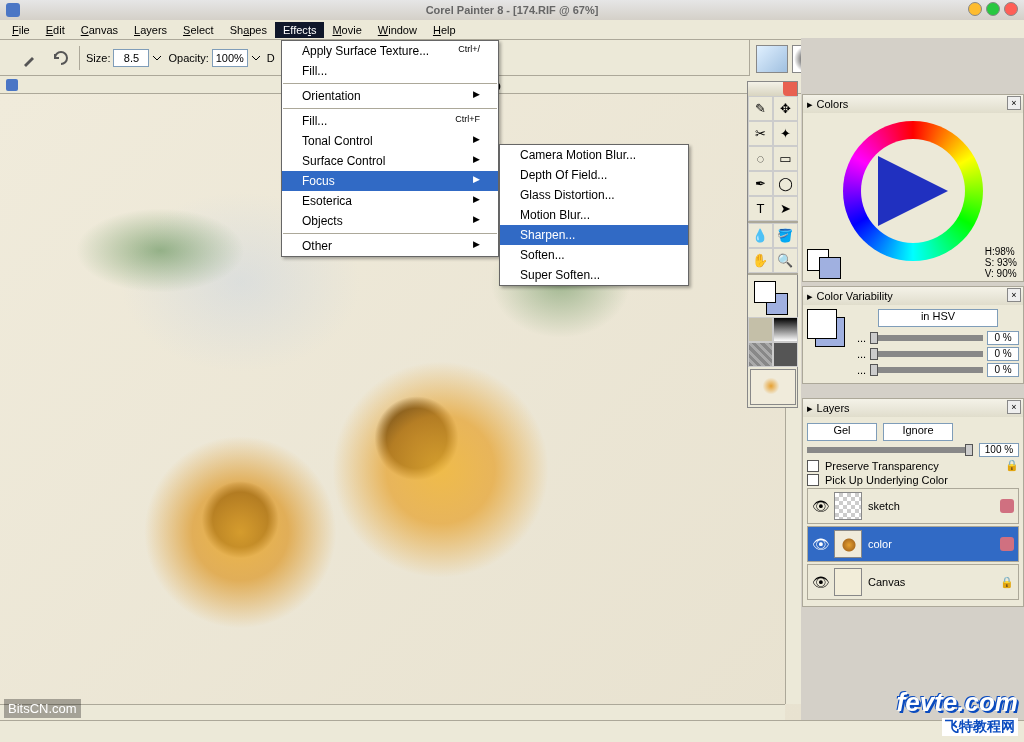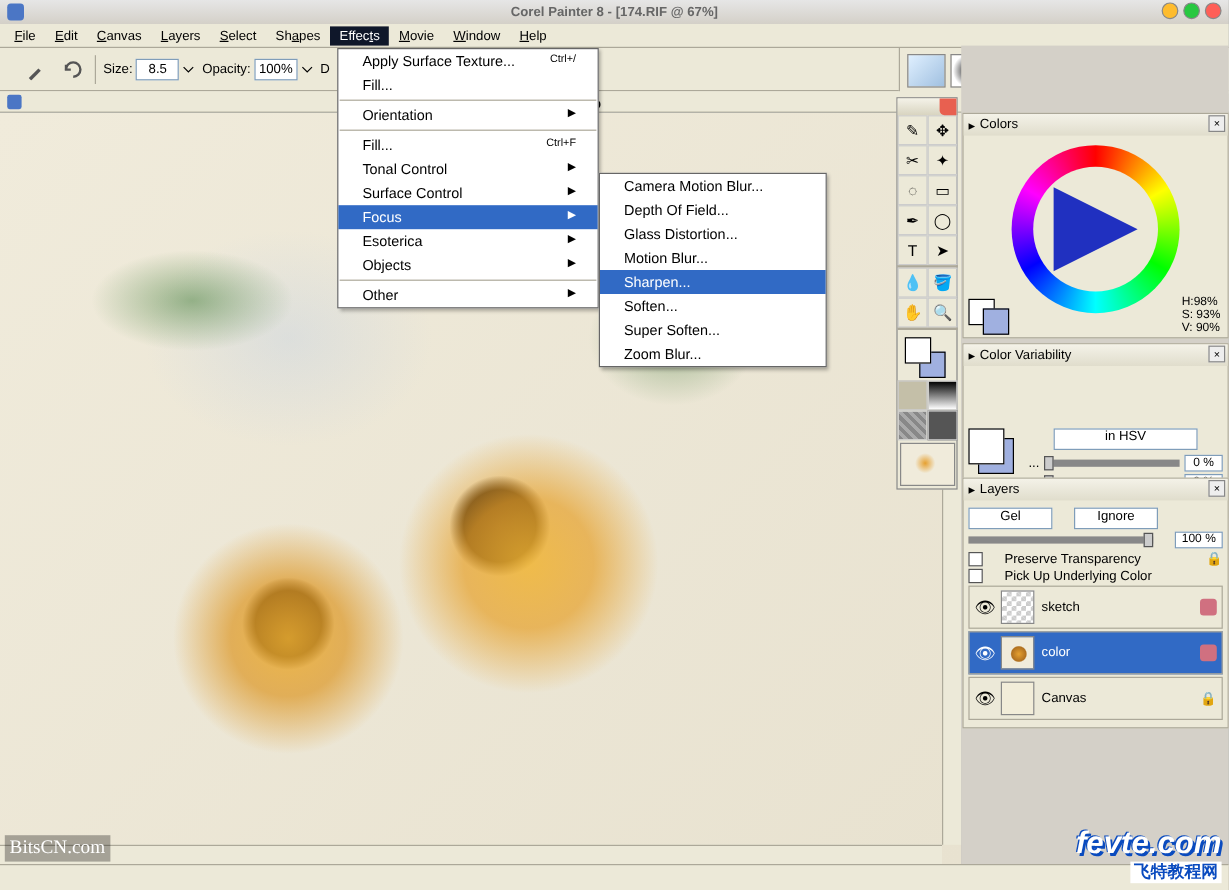--- a/index.html
+++ b/index.html
@@ -49,33 +49,33 @@
 .colors-palette { position: absolute; right: 0; top: 56px; width: 222px; }
 .color-wheel { width: 140px; height: 140px; margin: 4px auto; position: relative; }
 .color-ring { width: 140px; height: 140px; border-radius: 50%; background: conic-gradient(red,yellow,lime,cyan,blue,magenta,red); position: relative; }
 .color-ring::after { content:""; position:absolute; left:18px; top:18px; right:18px; bottom:18px; background:#ece9d8; border-radius:50%; }
 .color-tri { position: absolute; left: 35px; top: 35px; width: 0; height: 0; border-left: 70px solid #2030c0; border-top: 35px solid transparent; border-bottom: 35px solid transparent; }
 .color-swatch-grp { position: absolute; left: 4px; bottom: 2px; display: flex; }
 .color-swatch { width: 22px; height: 22px; border: 1px solid #000; }
 .hsv-read { position: absolute; right: 6px; bottom: 2px; font-size: 10px; text-align: left; line-height: 11px; }
 
 .colorvar-palette { position: absolute; right: 0; top: 248px; width: 222px; }
-.cv-body { display: flex; gap: 6px; margin-top: 48px; }
+.cv-body { display: flex; gap: 6px; }
 .cv-swatches { width: 44px; }
 .cv-swatch-a { width: 40px; height: 40px; position: relative; }
 .cv-swatch-a .bg { width: 30px; height: 30px; background: #a0b0e0; border: 1px solid #000; position: absolute; left: 8px; top: 8px; }
 .cv-swatch-a .fg { width: 30px; height: 30px; background: #fff; border: 1px solid #000; position: absolute; left: 0; top: 0; }
 .cv-sliders { flex: 1; }
 .cv-slider { display: flex; align-items: center; gap: 4px; margin: 2px 0; }
 .cv-track { flex: 1; height: 6px; background: #888; position: relative; }
 .cv-thumb { position: absolute; left: 0; top: -3px; width: 8px; height: 12px; background: #ccc; border: 1px solid #555; }
 .cv-val { width: 32px; height: 14px; border: 1px solid #7f9db9; text-align: center; font-size: 10px; background: #fff; }
 
 .layers-palette { position: absolute; right: 0; top: 360px; width: 222px; }
-.lp-row { display: flex; gap: 18px; align-items: center; margin: 2px 0; }
+.lp-row { display: flex; gap: 6px; align-items: center; margin: 2px 0; }
 .lp-sel { width: 70px; height: 18px; border: 1px solid #7f9db9; background: #fff; text-align: center; }
 .lp-chk { width: 12px; height: 12px; border: 1px solid #555; background: #fff; }
 .lp-lock { margin-left: auto; }
 .layer-item { display: flex; align-items: center; gap: 6px; height: 36px; border: 1px solid #aca899; margin: 2px 0; padding: 0 4px; background: #ece9d8; }
 .layer-item.sel { background: #316ac5; color: #fff; }
 .layer-eye { width: 16px; font-size: 14px; }
 .layer-thumb { width: 28px; height: 28px; background: #fff; border: 1px solid #888; }
 .layer-thumb.checker { background-image: linear-gradient(45deg,#ccc 25%,transparent 25%,transparent 75%,#ccc 75%),linear-gradient(45deg,#ccc 25%,#fff 25%,#fff 75%,#ccc 75%); background-size: 8px 8px; background-position: 0 0,4px 4px; }
 .layer-thumb.flower { background: radial-gradient(circle 10px at 14px 14px, #e6a030 0%, #b07020 60%, #f0ebdb 70%); }
 .layer-thumb.paper { background: #f2edd9; }
@@ -101,21 +101,21 @@
 
 .menu { position: absolute; background: #fff; border: 1px solid #666; box-shadow: 2px 2px 3px rgba(0,0,0,0.3); font-size: 12px; min-width: 190px; }
 .menu .mi { padding: 3px 18px 3px 20px; display: flex; justify-content: space-between; cursor: default; }
 .menu .mi.hl { background: #316ac5; color: #fff; }
 .menu .msep { height: 1px; background: #aca899; margin: 2px 1px; }
 .menu .mi .arrow { font-size: 9px; }
 .effects-menu { left: 281px; top: 40px; width: 218px; }
 .focus-menu { left: 499px; top: 144px; width: 165px; }
 
 
-.wm-bitscn { position: absolute; left: 4px; bottom: 24px; font-size: 16px; color: #fff; background: rgba(0,0,0,0.3); padding: 2px 4px; font-family: Liberation Serif, serif; }
+.wm-bitscn { position: absolute; left: 4px; bottom: 24px; font-size: 13px; color: #fff; background: rgba(0,0,0,0.3); padding: 2px 4px; }
 .wm-fevte { position: absolute; right: 6px; bottom: 24px; font-family: Arial; font-size: 26px; font-weight: bold; font-style: italic; color: #fff; text-shadow: 2px 2px 0 #0a4bbf, -1px -1px 0 #0a4bbf; }
 .wm-cn { position: absolute; right: 6px; bottom: 6px; font-size: 14px; font-weight: bold; color: #0a4bbf; background: #fff; padding: 0 3px; }
 </style>
 </head>
 <body>
 
 <div class="titlebar">
   <div class="appicon"></div>
   <span>Corel Painter 8 - [174.RIF @ 67%]</span>
   <div class="controls">
@@ -396,20 +396,19 @@
   </div>
 
 <div class="menu focus-menu" id="focus-menu">
     <div class="mi">Camera Motion Blur...</div>
     <div class="mi">Depth Of Field...</div>
     <div class="mi">Glass Distortion...</div>
     <div class="mi">Motion Blur...</div>
     <div class="mi hl">Sharpen...</div>
     <div class="mi">Soften...</div>
     <div class="mi">Super Soften...</div>
-    <div class="mi">Zoom Blur...</div>
   </div>
 
 <div class="statusbar"></div>
 
 <div class="wm-bitscn">BitsCN.com</div>
 <div class="wm-fevte">fevte.com</div>
 <div class="wm-cn">飞特教程网</div>
 
 </body></html>

